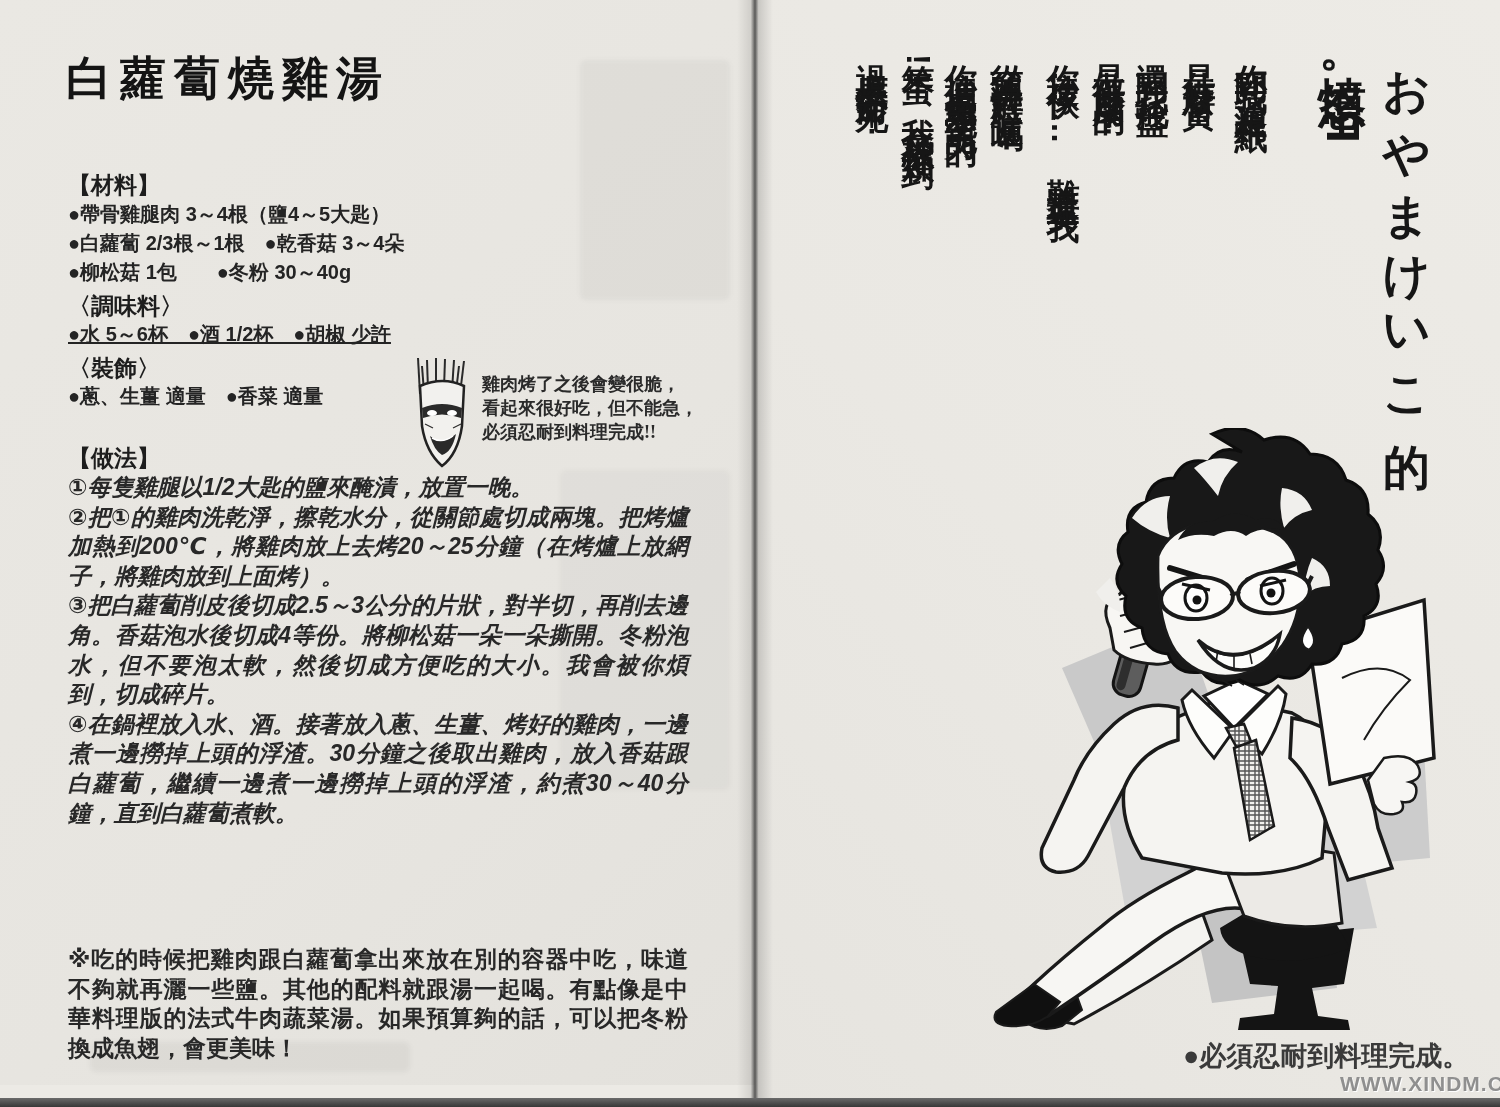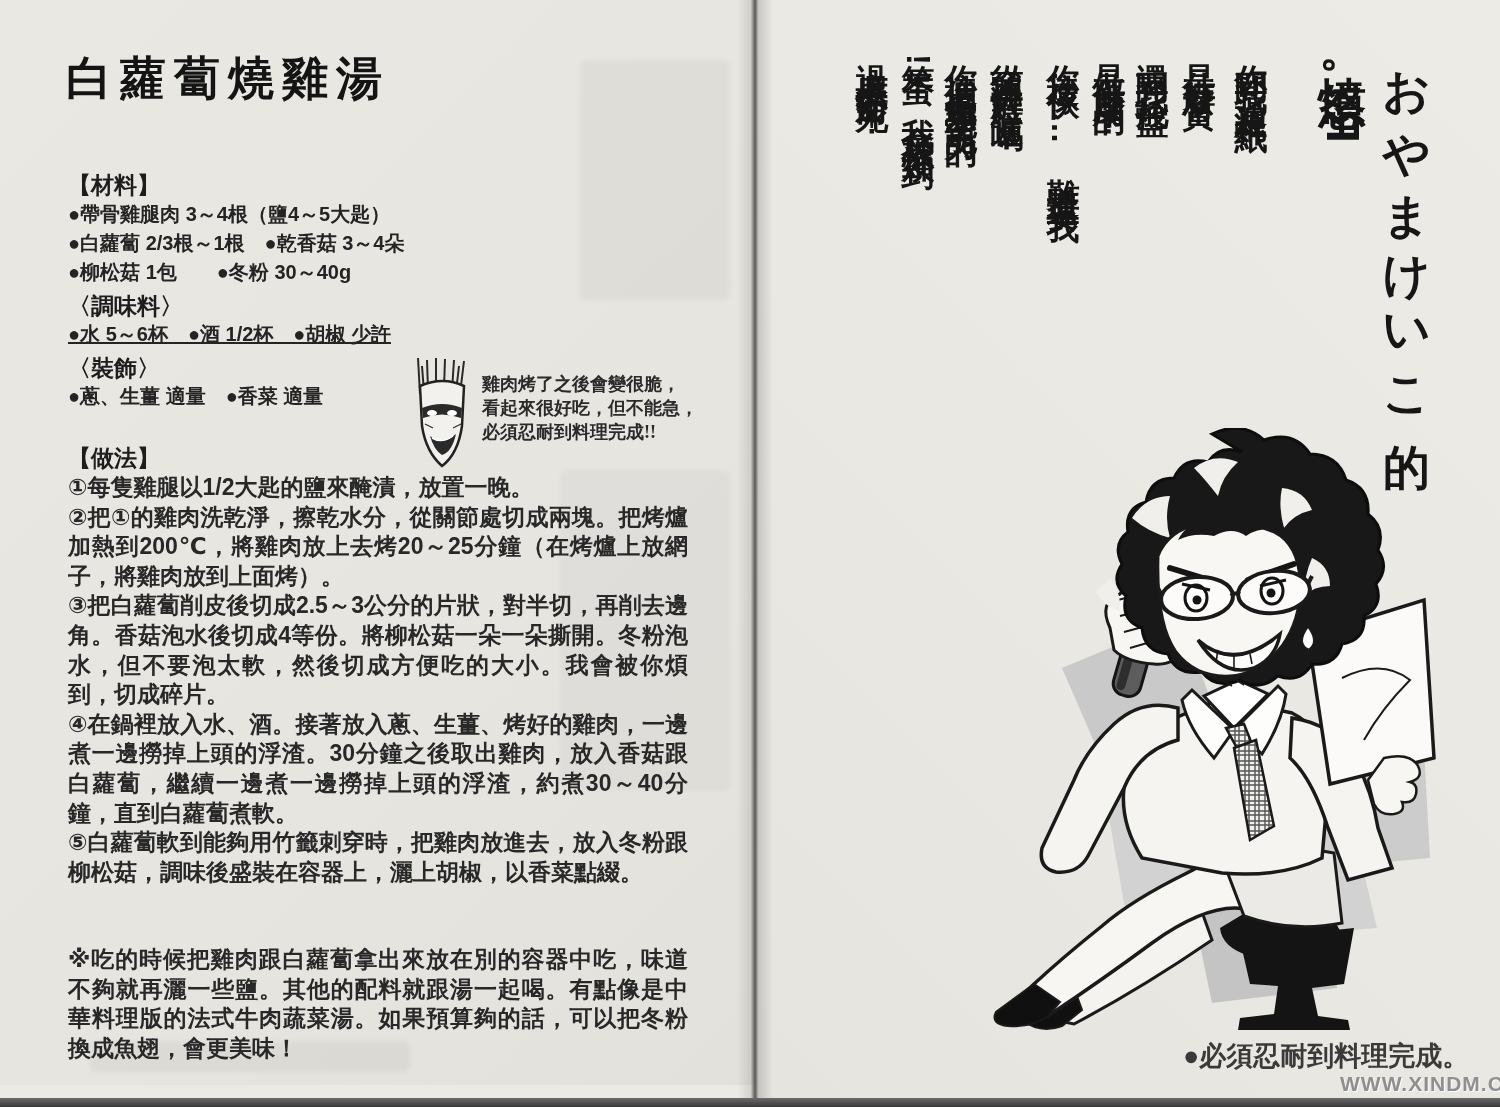--- a/index.html
+++ b/index.html
@@ -51,21 +51,21 @@
   }
   .lp-line {
     position:absolute; left:68px;
     font-size:20px; font-weight:700; color:#242424; white-space:nowrap;
   }
   .lp-steps, .lp-note {
     position:absolute; left:68px; width:620px;
     font-size:23px; font-weight:600; line-height:29.6px; color:#282828;
     text-align:justify;
   }
-  .lp-steps p { margin:0; }
+  .lp-steps p { margin:0;font-style:italic; }
   .tip-box {
     position:absolute; left:482px; top:372px; width:240px;
     font-size:18px; font-weight:700; line-height:24px; color:#2a2a2a;
     white-space:nowrap;
     font-family:Liberation Serif, serif;
   }
   .tip-face { position:absolute; left:408px; top:356px; width:70px; height:116px; }
 
   
   .vcol {
@@ -142,21 +142,20 @@
       <div>看起來很好吃，但不能急，</div>
       <div>必須忍耐到料理完成!!</div>
     </div>
 
     <div class="lp-h" style="top:443px;">【做法】</div>
     <div class="lp-steps" style="top:473px;">
       <p>①每隻雞腿以1/2大匙的鹽來醃漬，放置一晚。</p>
       <p>②把①的雞肉洗乾淨，擦乾水分，從關節處切成兩塊。把烤爐加熱到200℃，將雞肉放上去烤20～25分鐘（在烤爐上放網子，將雞肉放到上面烤）。</p>
       <p>③把白蘿蔔削皮後切成2.5～3公分的片狀，對半切，再削去邊角。香菇泡水後切成4等份。將柳松菇一朵一朵撕開。冬粉泡水，但不要泡太軟，然後切成方便吃的大小。我會被你煩到，切成碎片。</p>
       <p>④在鍋裡放入水、酒。接著放入蔥、生薑、烤好的雞肉，一邊煮一邊撈掉上頭的浮渣。30分鐘之後取出雞肉，放入香菇跟白蘿蔔，繼續一邊煮一邊撈掉上頭的浮渣，約煮30～40分鐘，直到白蘿蔔煮軟。</p>
-      <p>⑤白蘿蔔軟到能夠用竹籤刺穿時，把雞肉放進去，放入冬粉跟柳松菇，調味後盛裝在容器上，灑上胡椒，以香菜點綴。</p>
     </div>
 
     <div class="lp-note" style="top:945px;">※吃的時候把雞肉跟白蘿蔔拿出來放在別的容器中吃，味道不夠就再灑一些鹽。其他的配料就跟湯一起喝。有點像是中華料理版的法式牛肉蔬菜湯。如果預算夠的話，可以把冬粉換成魚翅，會更美味！</div>
   </div>
 
   <div class="right-page"></div>
 
   <div class="vcol title" style="left:1376px;">おやまけいこ的</div>
   <div class="vcol title" style="left:1312px;">憤怒。Я</div>
 

